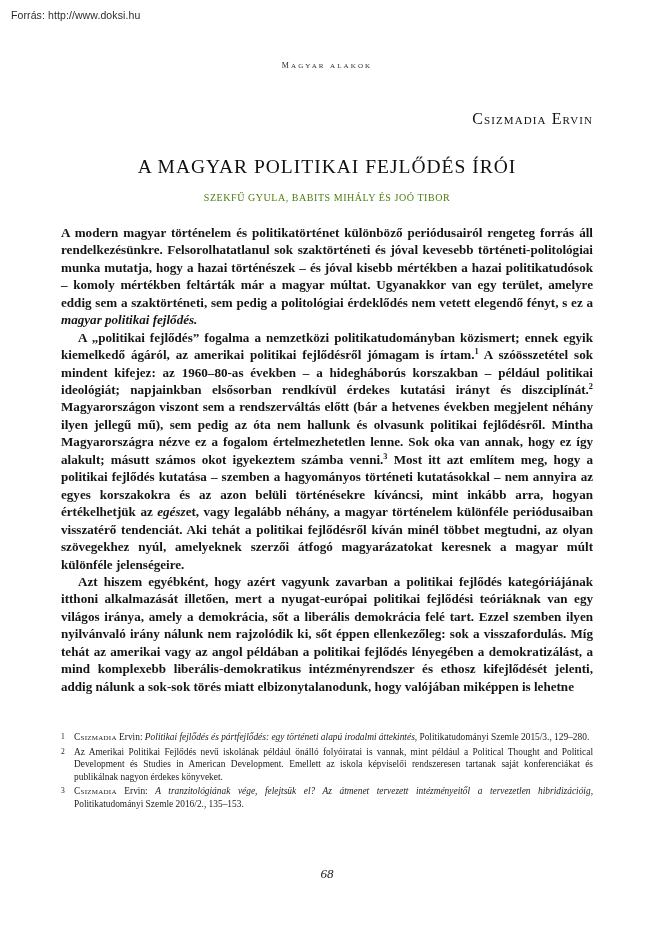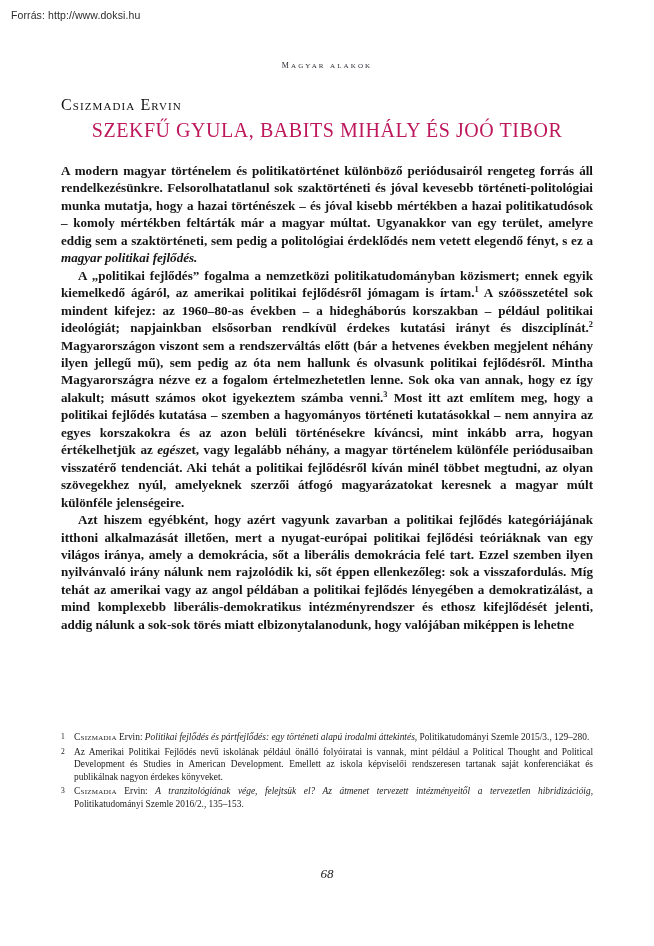--- a/index.html
+++ b/index.html
@@ -54,42 +54,42 @@
     font-size: 9.5px;
     letter-spacing: 2.1px;
     font-variant: small-caps;
     text-transform: lowercase;
     color: #2a2a33;
   }
   .running-head::first-letter { font-size: 11.5px; }
 
   
   .author-name {
-    margin-top: 26px;
-    text-align: left;
+    margin-top: 40px;
+    text-align: right;
     font-size: 16px;
     font-variant: small-caps;
     letter-spacing: 1.1px;
     color: #101010;
   }
   .main-title {
     margin-top: 27px;
     text-align: center;
     font-size: 19.5px;
     letter-spacing: 1.0px;
     color: #101010;
     line-height: 1.25;
     font-weight: 400;
   }
   .sub-title {
     margin-top: 4px;
     text-align: center;
-    font-size: 20px;
+    font-size: 10px;
     letter-spacing: 0.55px;
-    color: #be185d;
+    color: #4d7c0f;
     line-height: 1.25;
     font-weight: 400;
   }
 
   
   .section-heading {
     margin-top: 38px;
     text-align: center;
     font-style: italic;
     font-size: 13.5px;
@@ -167,20 +167,21 @@
 <div class="source-banner">Forrás: http://www.doksi.hu</div>
 
 <div class="page">
 
   <div class="content">
 
     <div class="running-head">Magyar alakok</div>
 
     <div class="author-name">Csizmadia Ervin</div>
 
+    <h1 class="main-title">A MAGYAR POLITIKAI FEJLŐDÉS ÍRÓI</h1>
 
     <h2 class="sub-title">SZEKFŰ GYULA, BABITS MIHÁLY ÉS JOÓ TIBOR</h2>
 
 
     <div class="body-text">
 
       <p>A modern magyar történelem és politikatörténet különböző periódusairól rengeteg forrás áll rendelkezésünkre. Felsorolhatatlanul sok szaktörténeti és jóval kevesebb történeti-politológiai munka mutatja, hogy a hazai történészek – és jóval kisebb mértékben a hazai politikatudósok – komoly mértékben feltárták már a magyar múltat. Ugyanakkor van egy terület, amelyre eddig sem a szaktörténeti, sem pedig a politológiai érdeklődés nem vetett elegendő fényt, s ez a <i>magyar politikai fejlődés.</i></p>
 
       <p class="indent">A „politikai fejlődés” fogalma a nemzetközi politikatudományban közismert; ennek egyik kiemelkedő ágáról, az amerikai politikai fejlődésről jómagam is írtam.<sup class="fn">1</sup> A szóösszetétel sok mindent kifejez: az 1960–80-as években – a hidegháborús korszakban – például politikai ideológiát; napjainkban elsősorban rendkívül érdekes kutatási irányt és diszciplínát.<sup class="fn">2</sup> Magyarországon viszont sem a rendszerváltás előtt (bár a hetvenes években megjelent néhány ilyen jellegű mű), sem pedig az óta nem hallunk és olvasunk politikai fejlődésről. Mintha Magyarországra nézve ez a fogalom értelmezhetetlen lenne. Sok oka van annak, hogy ez így alakult; másutt számos okot igyekeztem számba venni.<sup class="fn">3</sup> Most itt azt említem meg, hogy a politikai fejlődés kutatása – szemben a hagyományos történeti kutatásokkal – nem annyira az egyes korszakokra és az azon belüli történésekre kíváncsi, mint inkább arra, hogyan értékelhetjük az <i>egész</i>et, vagy legalább néhány, a magyar történelem különféle periódusaiban visszatérő tendenciát. Aki tehát a politikai fejlődésről kíván minél többet megtudni, az olyan szövegekhez nyúl, amelyeknek szerzői átfogó magyarázatokat keresnek a magyar múlt különféle jelenségeire.</p>
 

